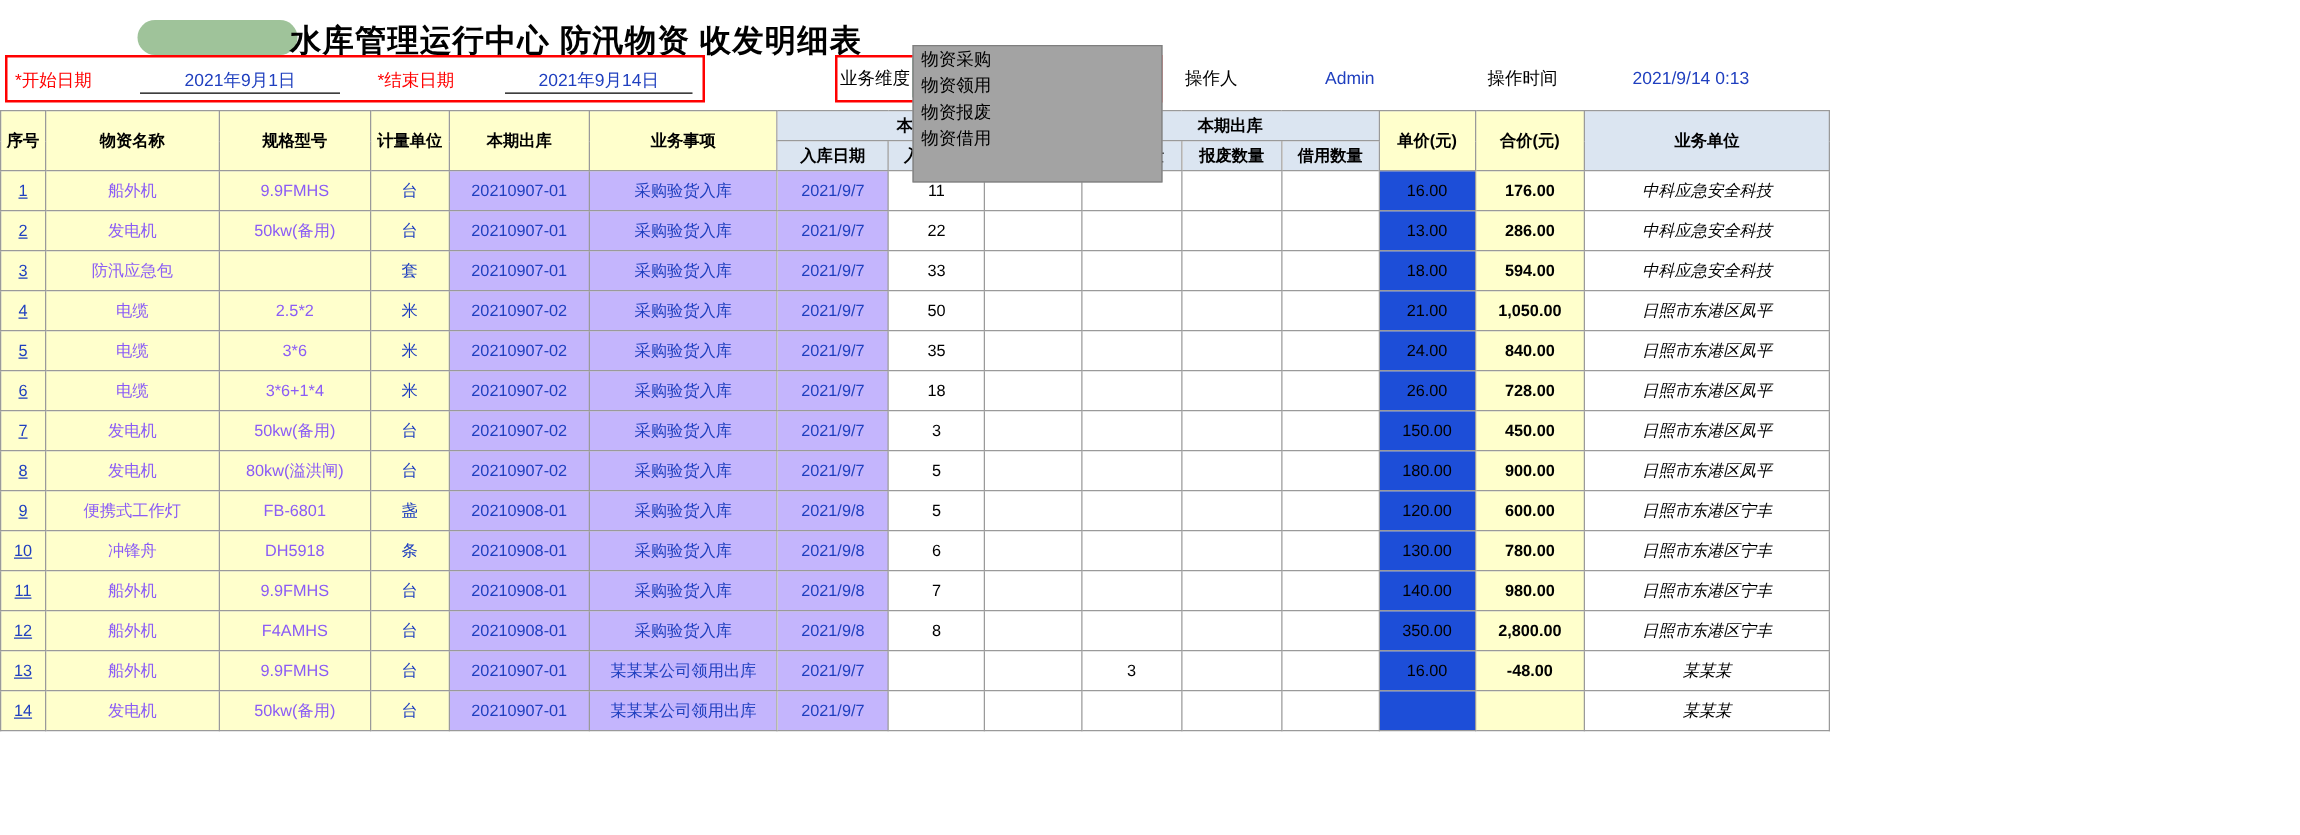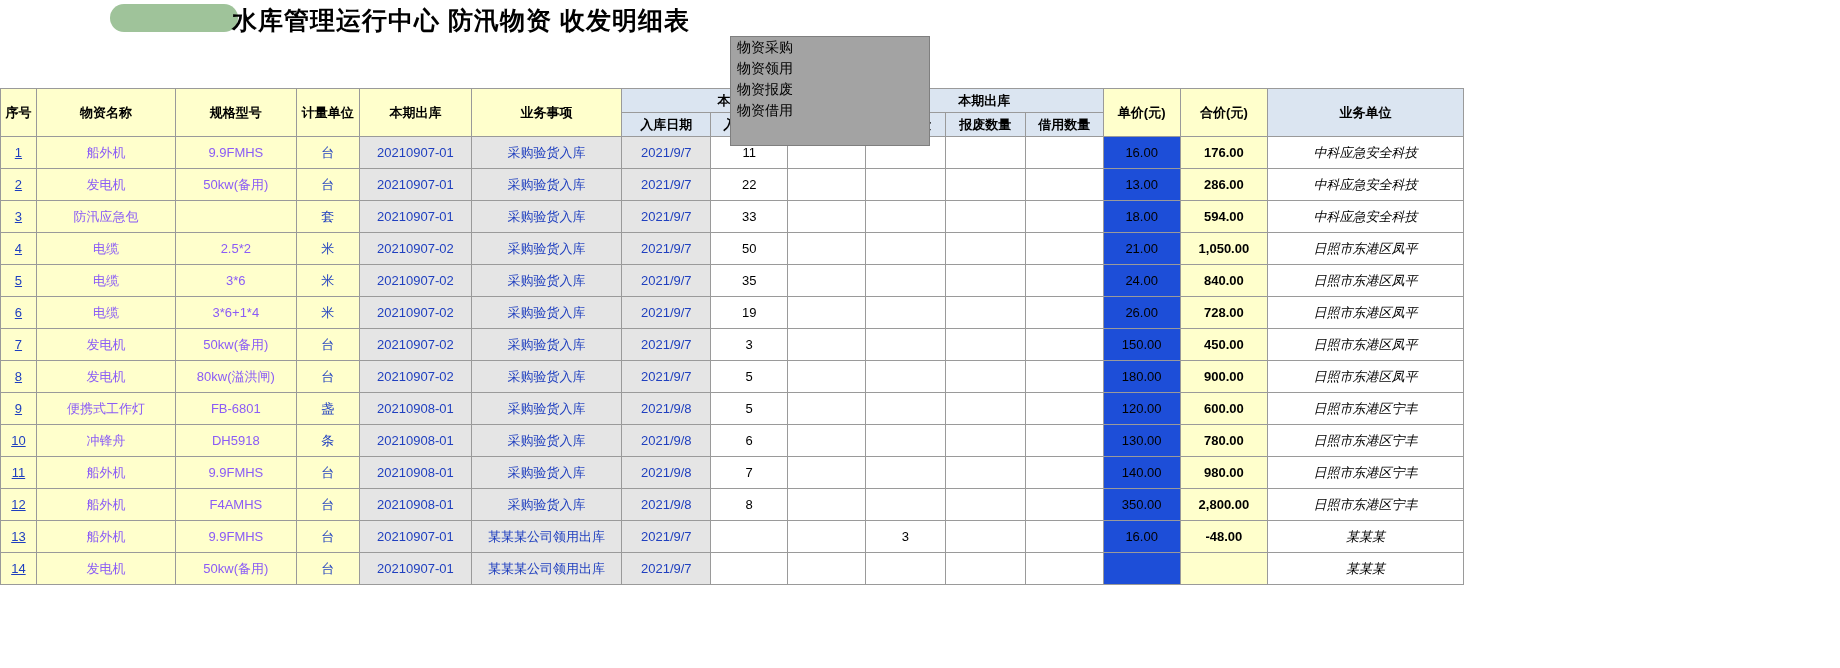--- a/index.html
+++ b/index.html
@@ -4,21 +4,21 @@
 <style>
   html,body{margin:0;padding:0;}
   body{
     width:1840px;height:668px;overflow:hidden;background:#ffffff;
     font-family:"Liberation Sans","DejaVu Sans",sans-serif;
     font-size:13px;color:#000;
   }
   .page{position:relative;width:1840px;height:668px;}
 
   
-  .title-row{position:absolute;left:0;top:0;width:1700px;height:40px;padding-left:31px;}
+  .title-row{position:absolute;left:0;top:12px;width:1700px;height:40px;padding-left:31px;}
   .redact{position:absolute;left:110px;top:4px;width:128px;height:28px;background:#9fc39a;border-radius:14px;}
   .title-text{position:absolute;left:232px;top:4px;font-size:25px;font-weight:bold;color:#000;letter-spacing:1px;white-space:nowrap;}
 
   
   .filterbar{position:absolute;left:0;top:44px;width:1840px;height:42px;}
   .red-box{position:absolute;border:2px solid #ff0000;box-sizing:border-box;}
   .fbox1{left:4px;top:0px;width:560px;height:38px;background:#ffffff;}
   .lbl-red{position:absolute;color:#ff0000;font-size:14px;}
   .val-blue{position:absolute;color:#1f3fbf;font-size:14px;}
   .underline{border-bottom:1px solid #000;}
@@ -39,37 +39,56 @@
   table.grid td,table.grid th{
     border:1px solid #9a9a9a;font-size:13px;padding:0 3px;text-align:center;
     overflow:hidden;white-space:nowrap;
   }
   thead th{background:#dbe5f1;font-weight:bold;color:#000;height:23px;}
   .hdr-yellow{background:#ffffcc;}
   .hdr-blue{background:#dbe5f1;}
   tbody tr{height:32px;}
   td.idx{background:#ffffcc;color:#1f3fbf;text-decoration:underline;}
   td.yel{background:#ffffcc;color:#8b5cf6;}
-  td.white{background:#e5e5e5;color:#1f3fbf;}
+  td.white{background:#c4b5fd;color:#1f3fbf;}
   td.white-blk{background:#ffffff;color:#000;}
   td.num{background:#1d4ed8;color:#000;text-align:right;padding-right:10px;}
   td.total{background:#ffffcc;color:#000;text-align:right;padding-right:10px;font-weight:bold;}
   td.unit{background:#ffffcc;color:#1f3fbf;}
   td.org{background:#ffffff;color:#000;text-align:left;padding-left:6px;font-style:italic;}
 </style>
 </head>
 <body>
 
 <div class="page">
 
   <div class="title-row">
     <div class="redact"></div>
     <div class="title-text">水库管理运行中心  防汛物资 收发明细表</div>
   </div>
 
+  <div class="filterbar">
+    <div class="red-box fbox1"></div>
+    <div class="lbl-red" style="left:12px;top:12px;">*开始日期</div>
+    <div class="val-blue underline" style="left:112px;top:12px;width:160px;text-align:center;">2021年9月1日</div>
+    <div class="lbl-red" style="left:302px;top:12px;">*结束日期</div>
+    <div class="val-blue underline" style="left:404px;top:12px;width:150px;text-align:center;">2021年9月14日</div>
+
+    <div class="red-box fbox2"></div>
+    <div class="biz-label">业务维度</div>
+    <div class="biz-input">
+      <span style="position:absolute;left:5px;top:6px;font-size:14px;color:#000;"></span>
+      <span class="biz-arrow">▼</span>
+    </div>
+
+    <div class="op-label" style="left:948px;">操作人</div>
+    <div class="op-val" style="left:1060px;">Admin</div>
+    <div class="op-label" style="left:1190px;">操作时间</div>
+    <div class="op-val" style="left:1306px;">2021/9/14 0:13</div>
+  </div>
 
   <div class="dropdown">
     <div class="opt">物资采购</div>
     <div class="opt">物资领用</div>
     <div class="opt">物资报废</div>
     <div class="opt">物资借用</div>
   </div>
 
   <div class="tbl-wrap">
     <table class="grid">
@@ -200,21 +219,21 @@
             <td class="org">日照市东港区凤平</td>
           </tr>
           <tr>
             <td class="idx">6</td>
             <td class="yel">电缆</td>
             <td class="yel">3*6+1*4</td>
             <td class="unit">米</td>
             <td class="white">20210907-02</td>
             <td class="white">采购验货入库</td>
             <td class="white">2021/9/7</td>
-            <td class="white-blk">19</td>
+            <td class="white-blk">18</td>
             <td class="white-blk"></td>
             <td class="white-blk"></td>
             <td class="white-blk"></td>
             <td class="white-blk"></td>
             <td class="num">26.00</td>
             <td class="total">728.00</td>
             <td class="org">日照市东港区凤平</td>
           </tr>
           <tr>
             <td class="idx">7</td>

